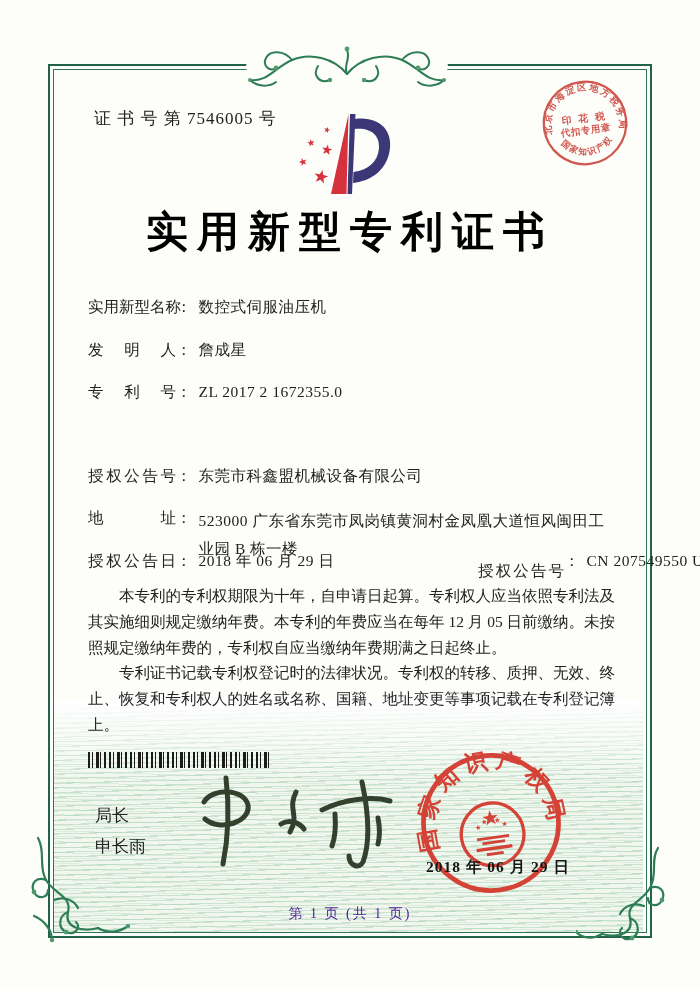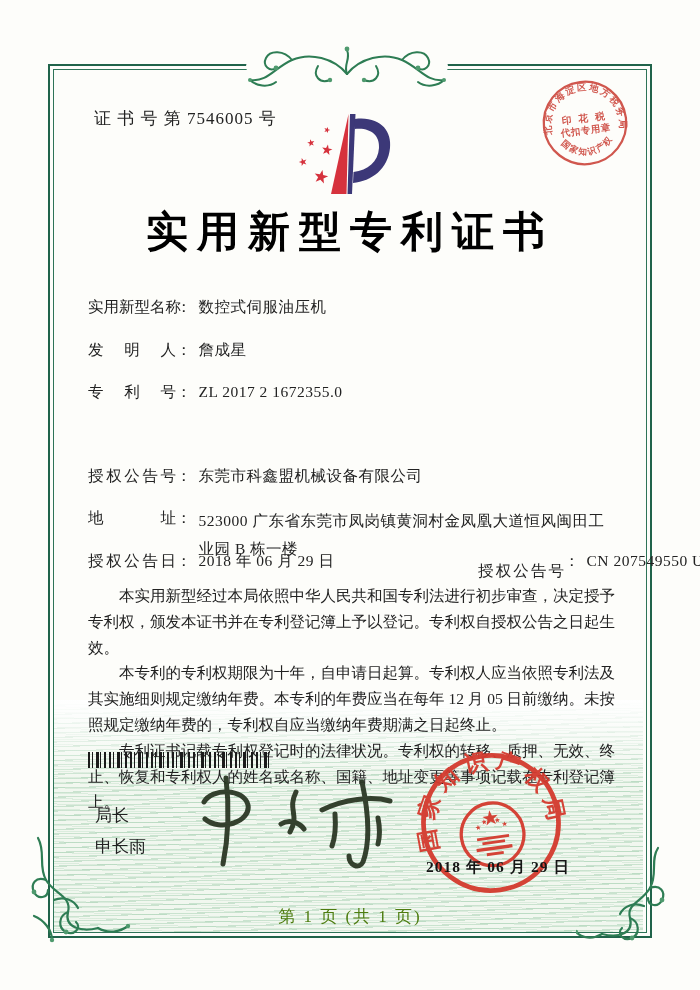--- a/index.html
+++ b/index.html
@@ -53,21 +53,21 @@
   
   .seal{position:absolute;left:415px;top:747px;width:152px;height:152px;
     transform:rotate(-8deg);opacity:.95;}
   .sealdate{position:absolute;left:426px;top:857px;font-size:15.5px;
     letter-spacing:1px;color:#151515;font-weight:600;}
   
   .taxstamp{position:absolute;left:540px;top:78px;width:90px;height:90px;
     transform:rotate(-7deg);opacity:.92;}
   
   .footer{position:absolute;left:0;top:905px;width:100%;text-align:center;
-    font-size:17px;letter-spacing:2px;color:#4d7c0f;}
+    font-size:14px;letter-spacing:2px;color:#4c1d95;}
   
   .garland{position:absolute;left:238px;top:40px;width:218px;height:60px;}
   .orn-bl{position:absolute;left:24px;top:836px;width:108px;height:114px;}
   .orn-br{position:absolute;left:576px;top:846px;width:96px;height:108px;}
   svg text{font-family:"Liberation Serif","DejaVu Serif",serif;}
 </style>
 </head>
 <body>
 
 <div class="page">
@@ -181,21 +181,20 @@
     <span class="flabel">地址</span><span class="colon">：</span><span class="fval">523000 广东省东莞市凤岗镇黄洞村金凤凰大道恒风闽田工业园 B 栋一楼</span>
   </div>
   <div class="row" style="top:550px">
     <span class="flabel">授权公告日</span><span class="colon">：</span><span class="fval">2018 年 06 月 29 日</span>
     <span class="pair2">
       <span class="flabel">授权公告号</span><span class="colon">：</span><span class="fval">CN 207549550 U</span>
     </span>
   </div>
 
   <div class="paras">
-    <p>本实用新型经过本局依照中华人民共和国专利法进行初步审查，决定授予专利权，颁发本证书并在专利登记簿上予以登记。专利权自授权公告之日起生效。</p>
     <p>本专利的专利权期限为十年，自申请日起算。专利权人应当依照专利法及其实施细则规定缴纳年费。本专利的年费应当在每年 12 月 05 日前缴纳。未按照规定缴纳年费的，专利权自应当缴纳年费期满之日起终止。</p>
     <p>专利证书记载专利权登记时的法律状况。专利权的转移、质押、无效、终止、恢复和专利权人的姓名或名称、国籍、地址变更等事项记载在专利登记簿上。</p>
   </div>
 
   <div class="barcode"></div>
 
   <div class="signer">
     <div>局长</div>
     <div>申长雨</div>
   </div>

